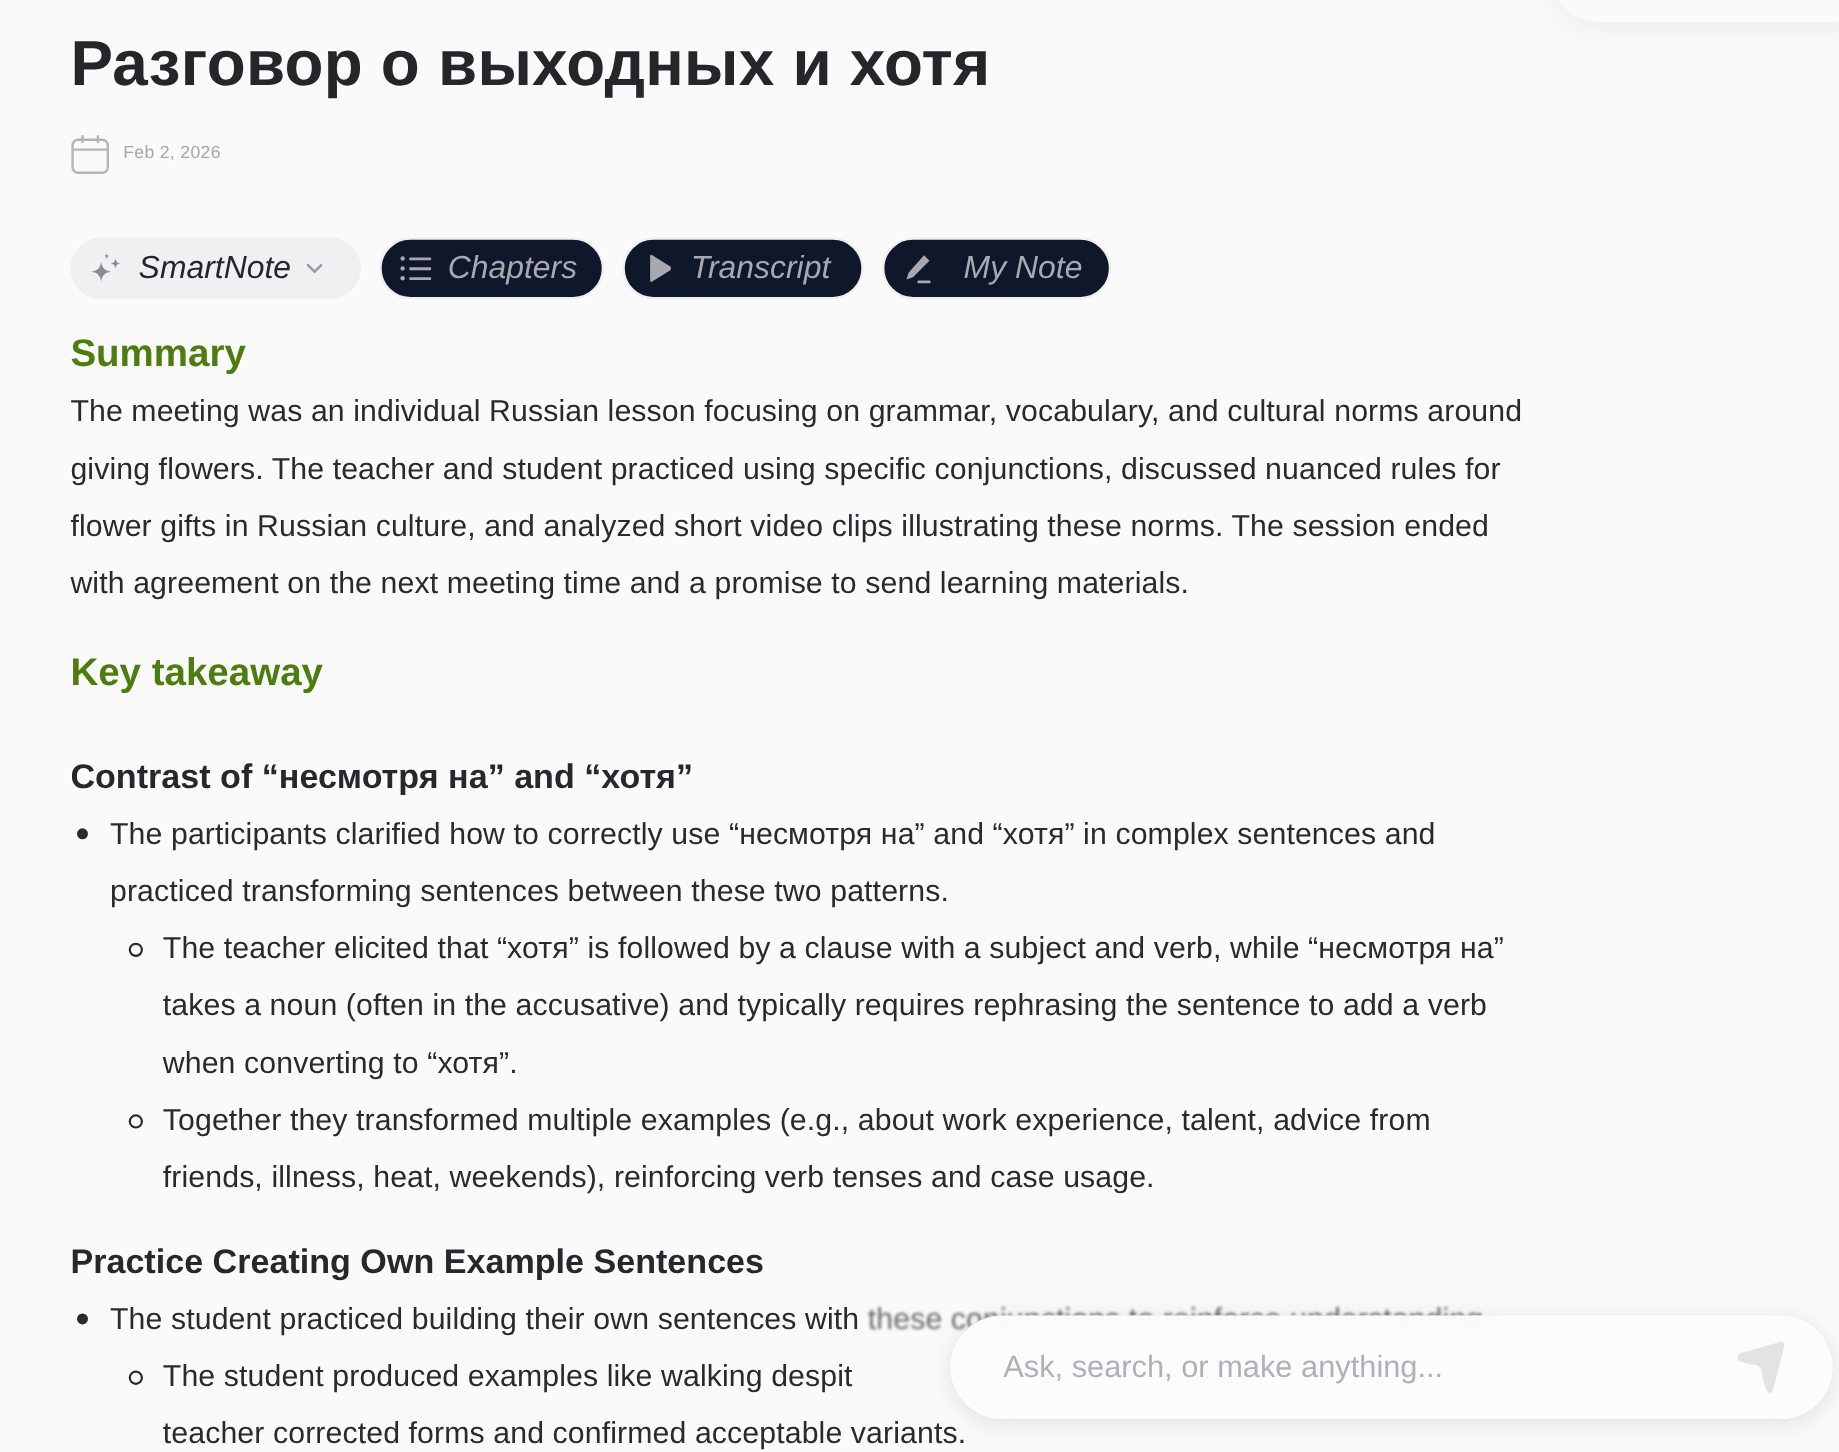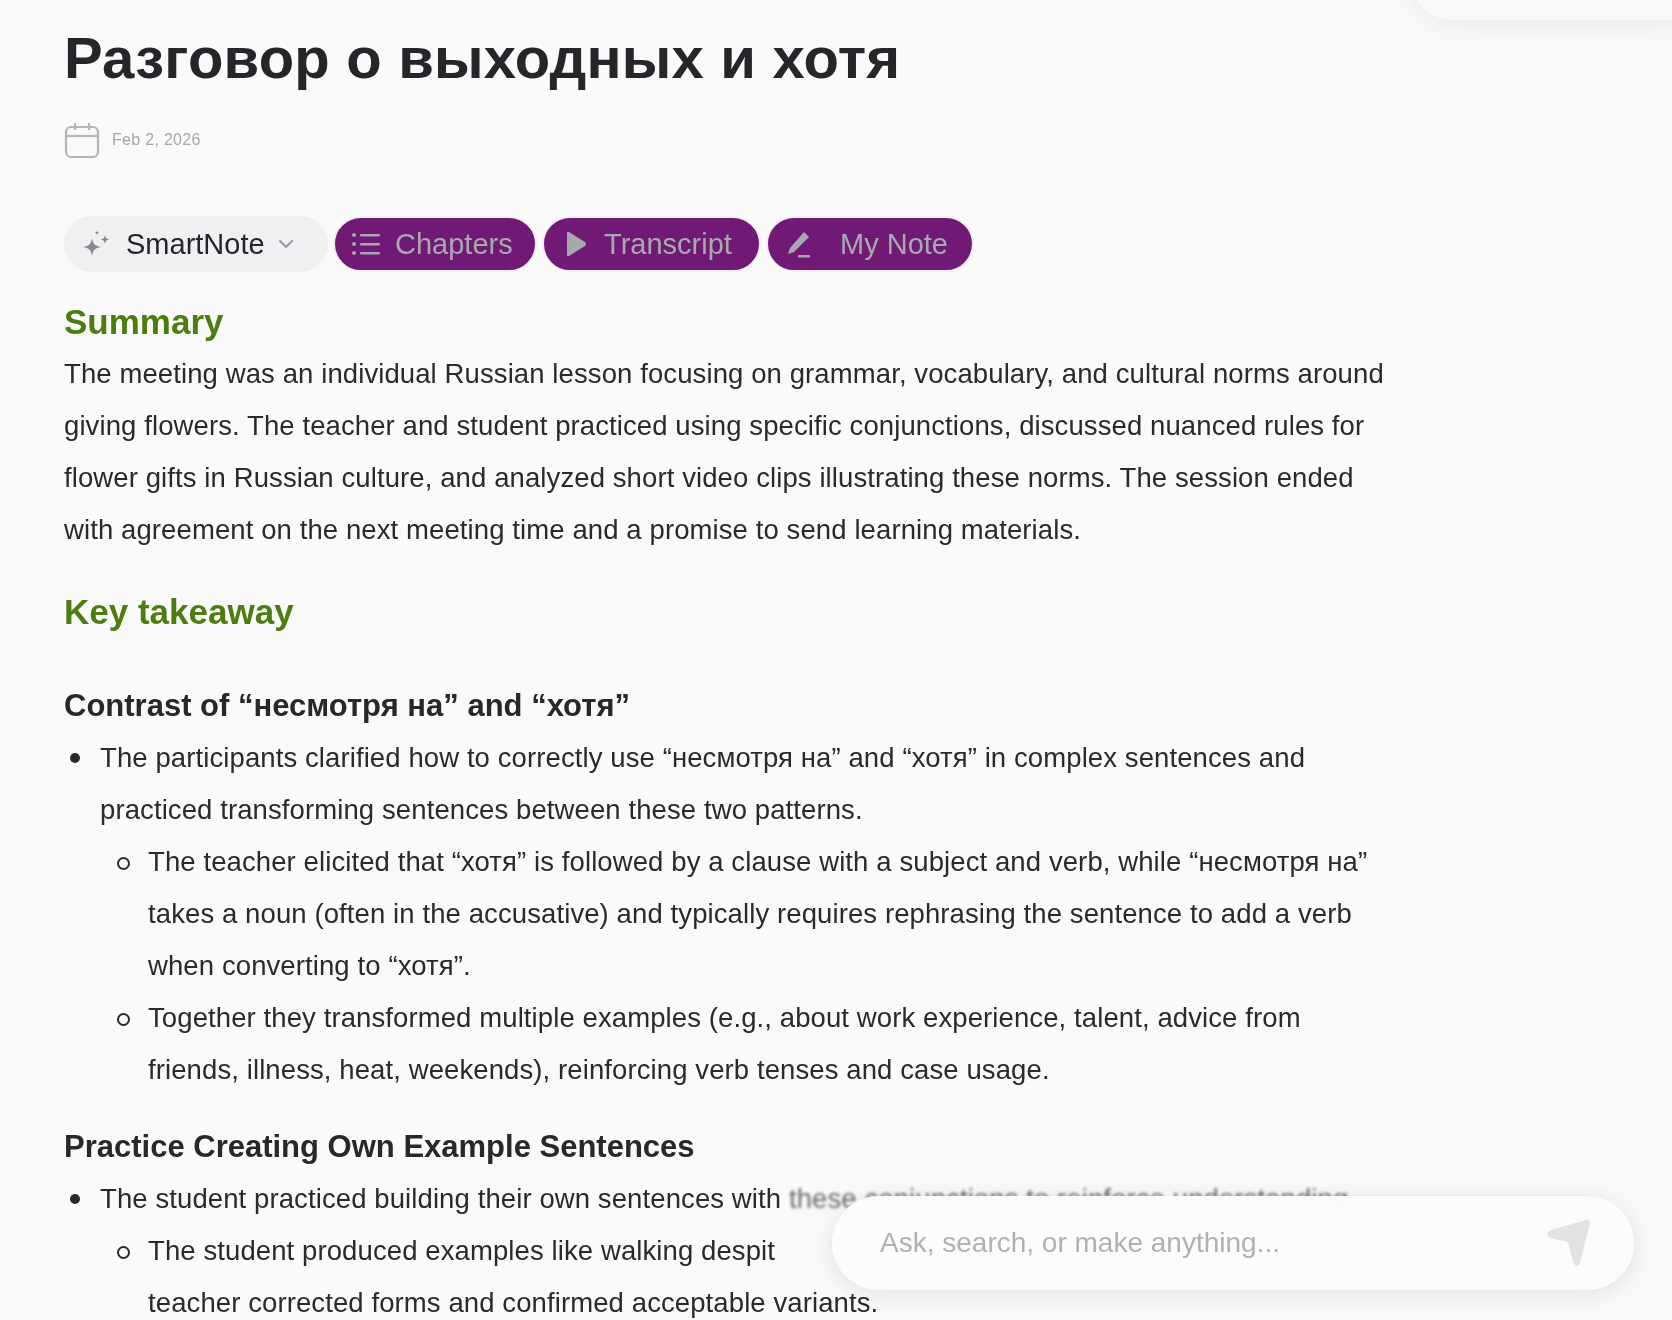--- a/index.html
+++ b/index.html
@@ -15,41 +15,41 @@
       border-radius: 40px; box-shadow: 0 6px 30px rgba(0,0,0,0.06); background: #fafafb;
     }
     .title {
       position: absolute; left: 64px; top: 22px;
       font-size: 58px; font-weight: 700; letter-spacing: 0.2px; color: #26262a;
       line-height: 72px; white-space: nowrap;
     }
     .date-row { position: absolute; left: 64px; top: 121px; display: flex; align-items: center; }
     .date-row svg { width: 36px; height: 38px; }
     .date-text { margin-left: 12px; font-size: 16px; color: #a6a6ad; letter-spacing: 0.3px; }
-    .tabs { position: absolute; left: 64px; top: 216px; display: flex; gap: 5px; }
+    .tabs { position: absolute; left: 64px; top: 216px; display: flex; gap: 17px; font-style: italic; }
     .tab {
       height: 56px; border-radius: 28px; border: 2px solid #efeff1;
       display: flex; align-items: center; padding: 0 22px 0 14px;
-      font-size: 29px; color: #a8a8b0; background: #701a75; cursor: pointer;
+      font-size: 29px; color: #a8a8b0; background: #0f172a; cursor: pointer;
     }
     .tab.active { background: #f0f0f2; border-color: #f0f0f2; color: #26262a; }
     .tab .ico { display: inline-flex; width: 34px; height: 34px; margin-right: 12px; align-items: center; justify-content: center; }
     .tab .chev { margin-left: 10px; width: 22px; height: 22px; display: inline-flex; }
     .content { position: absolute; left: 64px; top: 296px; width: 1460px; }
     .h2 { font-size: 35px; font-weight: 600; color: #4d7c0f; line-height: 52px; }
     .p { font-size: 27.5px; line-height: 52px; color: #2a2a2e; letter-spacing: 0.1px; }
     .h3 { font-size: 31px; font-weight: 600; color: #28282c; line-height: 52px; }
     .li { position: relative; font-size: 27.5px; line-height: 52px; color: #2a2a2e; letter-spacing: 0.1px; }
     .li.l1 { padding-left: 36px; }
     .li.l1::before { content: ""; position: absolute; left: 6px; top: 21px; width: 10px; height: 10px; border-radius: 50%; background: #2a2a2e; }
     .li.l2 { padding-left: 84px; }
     .li.l2::before { content: ""; position: absolute; left: 53px; top: 21px; width: 9px; height: 9px; border-radius: 50%; border: 2px solid #2a2a2e; }
     .blurred { filter: blur(1.6px); opacity: 0.7; }
     .askbar {
-      position: absolute; left: 832px; top: 1196px; width: 802px; height: 94px;
+      position: absolute; left: 864px; top: 1196px; width: 802px; height: 94px;
       border-radius: 47px; background: rgba(252,252,253,0.96);
       box-shadow: 0 4px 24px rgba(0,0,0,0.10), 0 0 0 1px rgba(0,0,0,0.02);
       display: flex; align-items: center; padding: 0 40px 0 48px;
       backdrop-filter: blur(6px);
     }
     .askbar input {
       flex: 1; border: none; outline: none; background: transparent;
       font-family: "Liberation Sans", sans-serif; font-size: 28px; color: #2a2a2e;
     }
     .askbar input::placeholder { color: #b0b0b7; }

